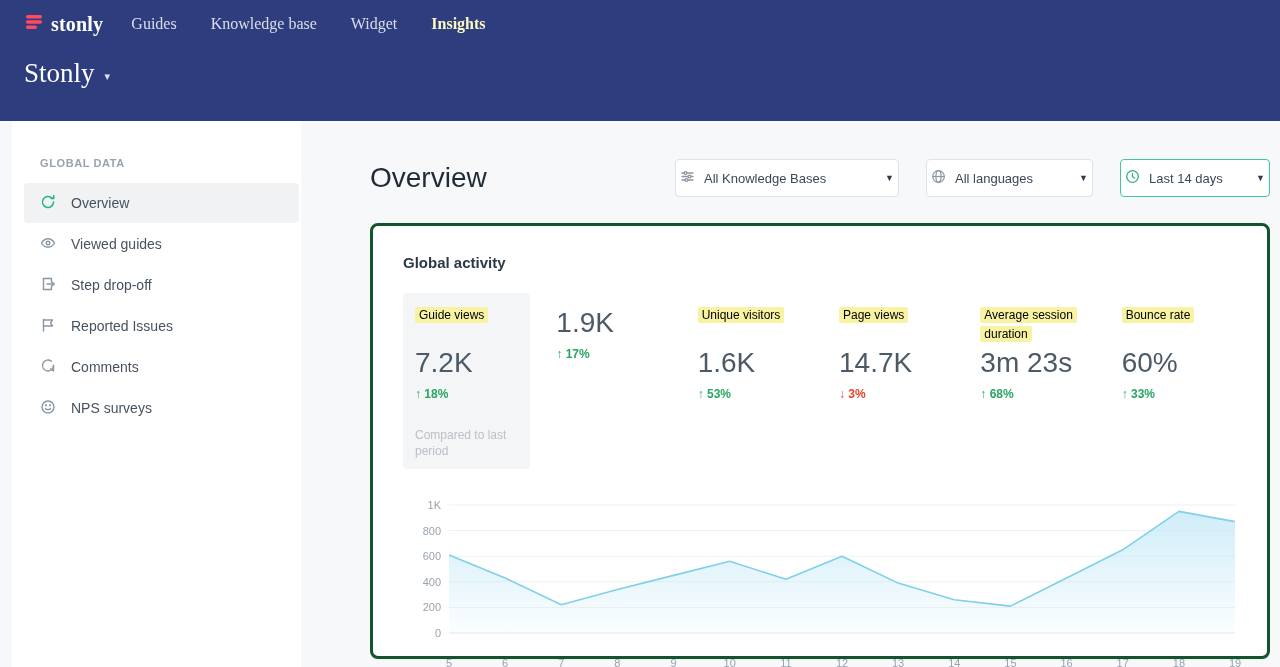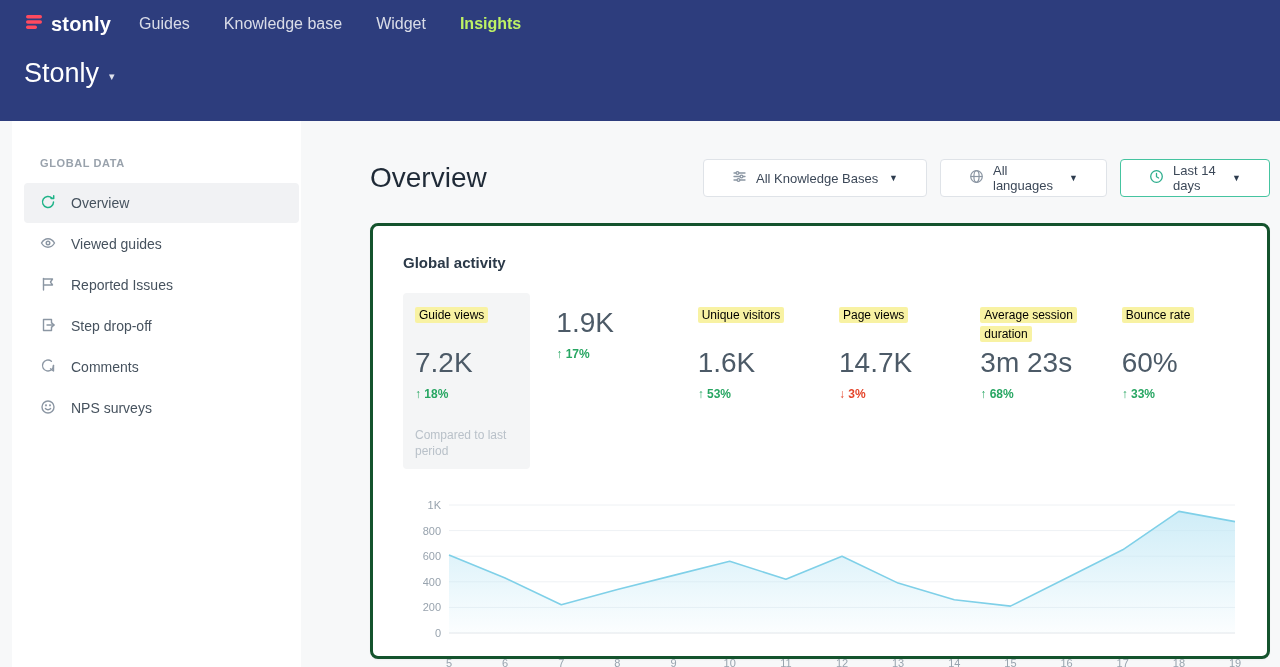--- a/index.html
+++ b/index.html
@@ -1,42 +1,42 @@
 <!DOCTYPE html>
 <html><head>
 <meta charset="utf-8">
 <style>
   * { margin:0; padding:0; box-sizing:border-box; }
   html,body { width:1280px; height:667px; overflow:hidden; font-family:"Liberation Sans", sans-serif; background:#f7f8f9; }
 
   
-  .header { position:absolute; top:0; left:0; width:1280px; height:121px; background:#2d3d7d; color:#fff; }
+  .header { position:absolute; top:0; left:0; width:1280px; height:121px; background:#2d3d7d; color:#fff;font-family:Liberation Serif, serif; }
   .topnav { display:flex; align-items:center; padding:10px 0 0 24px; height:38px; }
   .logo { display:flex; align-items:center; gap:7px; margin-right:28px; cursor:pointer; }
   .logo-text { font-size:20px; font-weight:700; letter-spacing:.2px; }
   .nav-items { display:flex; gap:34px; align-items:center; }
   .nav-item { font-size:16px; color:rgba(255,255,255,.82); cursor:pointer; }
-  .nav-item.active { color:#bef264; font-weight:700; }
+  .nav-item.active { color:#fef9c3; font-weight:700; }
   .workspace-row { display:flex; align-items:center; gap:10px; padding:20px 0 0 24px; }
   .workspace-title { font-size:27px; font-weight:500; }
   .workspace-caret { font-size:11px; color:rgba(255,255,255,.85); margin-top:6px; }
 
   
   .sidebar { position:absolute; top:121px; left:12px; width:300px; height:546px; background:#fff; border-right:1px solid #e7eaee; }
   .sidebar-section-title { margin:36px 0 14px 28px; font-size:11px; font-weight:700; letter-spacing:.6px; color:#99a2ac; }
   .side-item { display:flex; align-items:center; gap:15px; height:40px; margin:1px 12px; padding:0 16px; border-radius:4px; cursor:pointer; color:#46525e; font-size:14px; }
   .side-item.active { background:#f1f2f4; }
   .side-item svg { flex:0 0 auto; }
 
   
   .main { position:absolute; top:121px; left:301px; width:979px; height:546px; background:#f7f8f9; padding:38px 10px 0 69px; }
   .page-head { display:flex; align-items:center; justify-content:space-between; }
   .page-title { font-size:28px; font-weight:400; color:#1f2a37; }
   .filters { display:flex; gap:13px; }
-  .filter { display:flex; align-items:center; gap:9px; height:38px; background:#fff; border:1px solid #dfe3e8; border-radius:4px; padding:0 28px; font-size:13px; color:#3c4858; cursor:pointer; }
+  .filter { display:flex; align-items:center; gap:9px; height:38px; background:#fff; border:1px solid #dfe3e8; border-radius:4px; padding:0 4px; font-size:13px; color:#3c4858; cursor:pointer;margin-left:14px; }
   .filter.kb { width:224px; }
   .filter.lang { width:167px; }
   .filter.date { width:150px; border-color:#45c4a0; }
   .filter .caret { margin-left:auto; font-size:9px; color:#2d3b4e; }
 
   
   .card { margin-top:26px; width:900px; height:436px; background:#fff; border:3px solid #14532d; border-radius:8px; box-shadow:0 1px 2px rgba(0,0,0,.04); padding:28px 30px; }
   .card-title { font-size:15px; font-weight:700; color:#2b3948; }
 
   .metrics { display:grid; grid-template-columns:repeat(6,1fr); gap:14px; margin-top:22px; }
@@ -100,36 +100,36 @@
         <path d="M1.5 8s2.5-4.2 6.5-4.2S14.5 8 14.5 8 12 12.2 8 12.2 1.5 8 1.5 8z"></path>
           <circle cx="8" cy="8" r="1.8"></circle>
       </svg>
     </span>
     <span>Viewed guides</span>
   </div>
 
   <div class="side-item">
     <span>
       <svg width="16" height="16" viewBox="0 0 16 16" fill="none" stroke="#8b96a3" stroke-width="1.4" stroke-linecap="round" stroke-linejoin="round">
-        <path d="M3.5 14V2.5"></path>
-          <path d="M3.5 3h9l-2 3 2 3h-9"></path>
-      </svg>
-    </span>
-    <span>Reported Issues</span>
-  </div>
-
-  <div class="side-item">
-    <span>
-      <svg width="16" height="16" viewBox="0 0 16 16" fill="none" stroke="#8b96a3" stroke-width="1.4" stroke-linecap="round" stroke-linejoin="round">
         <path d="M11.5 6V2.5h-8v11h8V10"></path>
           <path d="M7 8h7"></path>
           <path d="M12.2 6.2 14 8l-1.8 1.8"></path>
       </svg>
     </span>
     <span>Step drop-off</span>
+  </div>
+
+  <div class="side-item">
+    <span>
+      <svg width="16" height="16" viewBox="0 0 16 16" fill="none" stroke="#8b96a3" stroke-width="1.4" stroke-linecap="round" stroke-linejoin="round">
+        <path d="M3.5 14V2.5"></path>
+          <path d="M3.5 3h9l-2 3 2 3h-9"></path>
+      </svg>
+    </span>
+    <span>Reported Issues</span>
   </div>
 
   <div class="side-item">
     <span>
       <svg width="16" height="16" viewBox="0 0 16 16" fill="none" stroke="#8b96a3" stroke-width="1.4" stroke-linecap="round" stroke-linejoin="round">
         <path d="M13.5 7.5a5.5 5.5 0 1 1-2.1-4.3"></path>
           <path d="M13.5 7.5V13l-3-2.2"></path>
       </svg>
     </span>
     <span>Comments</span>

